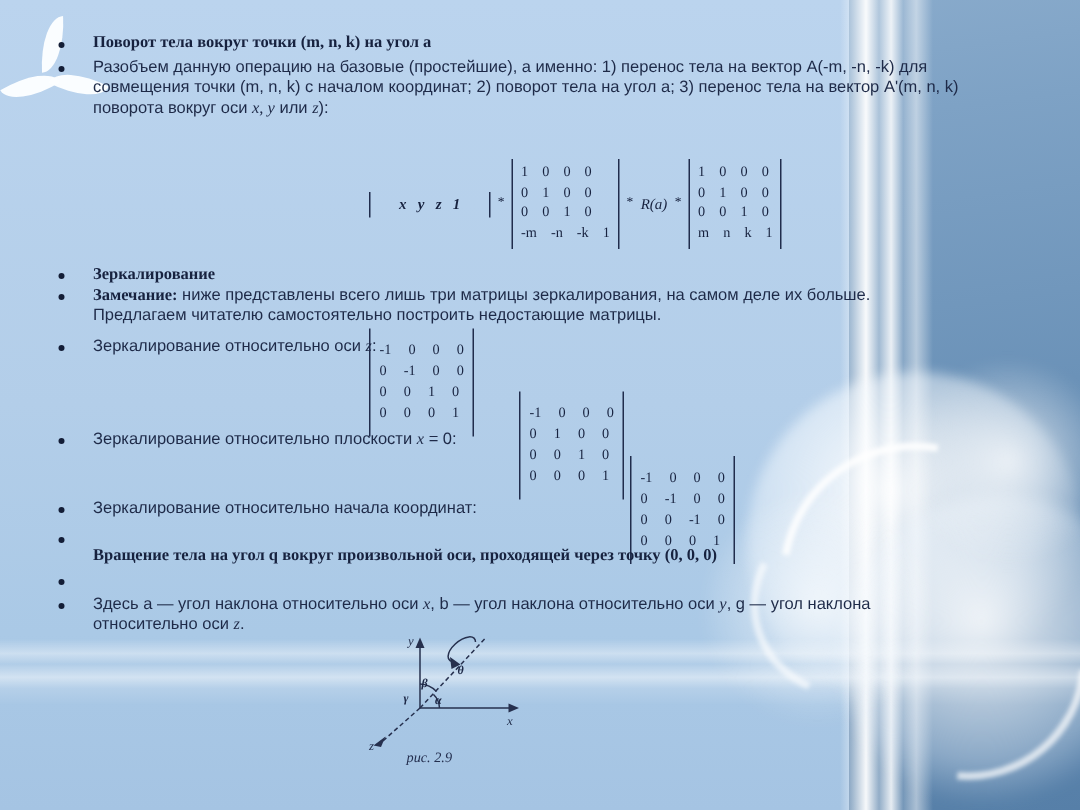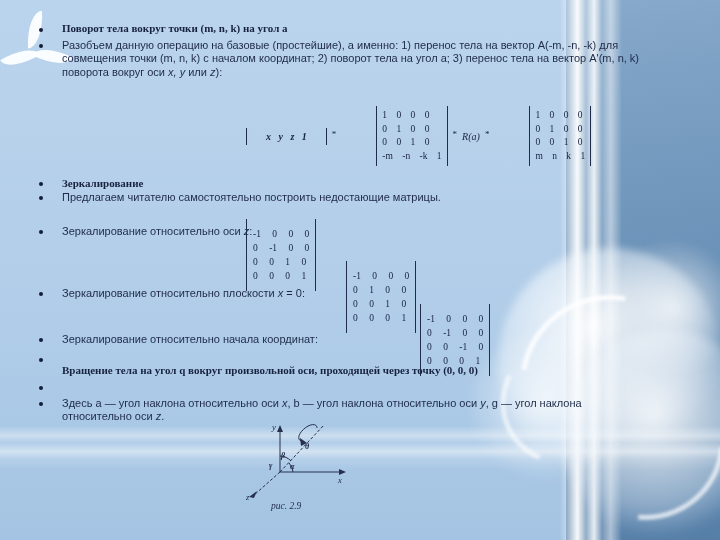--- a/index.html
+++ b/index.html
@@ -43,30 +43,30 @@
      transform-origin:0 50%;}
   .p1{transform:rotate(-93deg);}
   .p2{transform:rotate(27deg);border-radius:100% 0 100% 0;}
   .p3{transform:rotate(149deg);}
   
   .item{position:absolute;left:62px;z-index:5;color:#1e2a48;font-size:11px;
         line-height:13.4px;white-space:nowrap;}
   .bold{font-weight:bold;color:#17223f;font-family:Liberation Serif, serif;}
   .bullet{position:absolute;left:39px;width:4px;height:4px;border-radius:50%;
           background:#131d36;z-index:6;}
-  .it{font-style:italic;}
+  .it{font-style:italic;font-family:Liberation Serif, serif;}
   
   .matrix{position:absolute;z-index:5;font-family:"Liberation Serif",serif;
      font-size:9.5px;color:#17223f;border-left:1px solid #202c4c;
      border-right:1px solid #202c4c;padding:8px 6px;}
   .matrix div{line-height:14px;word-spacing:9px;white-space:nowrap;}
   .formula{position:absolute;left:246px;top:106px;z-index:5;display:flex;
      align-items:center;gap:5px;font-family:"Liberation Serif",serif;
      font-size:10px;color:#17223f;}
-  .fmat{position:static;padding:3px 5px;margin-left:35px;}
+  .fmat{position:static;padding:3px 5px;}
   .fmat div{line-height:13.5px;word-spacing:7px;}
   .vec{border-left:1px solid #202c4c;border-right:1px solid #202c4c;
      padding:3px 19px;font-style:italic;word-spacing:5px;font-weight:bold;}
   .star{font-size:9px;position:relative;top:-2px;}
   .rota{font-style:italic;}
   .caption{position:absolute;left:247px;top:501px;z-index:5;
      font-family:"Liberation Serif",serif;font-style:italic;font-size:9.5px;
      color:#232e4e;padding-left:24px;}
   svg text{font-family:"Liberation Serif",serif;font-size:8.5px;
      font-style:italic;fill:#1d2846;}
@@ -129,20 +129,21 @@
     <div>0 0 1 0</div>
     <div>m n k 1</div>
   </span>
 </div>
 
 <div class="item bold" style="top:177px">
   <span>Зеркалирование</span>
 </div>
 
 <div class="item" style="top:191px">
+  <div><span class="bold">Замечание:</span><span> ниже представлены всего лишь три матрицы зеркалирования, на самом деле их больше.</span></div>
   <div>Предлагаем читателю самостоятельно построить недостающие матрицы.</div>
 </div>
 
 <div class="item" style="top:225px">
   <span>Зеркалирование относительно оси </span><span class="it">z</span><span>:</span>
 </div>
 <div class="matrix" style="left:246px;top:219px">
   <div>-1 0 0 0</div>
   <div>0 -1 0 0</div>
   <div>0 0 1 0</div>

